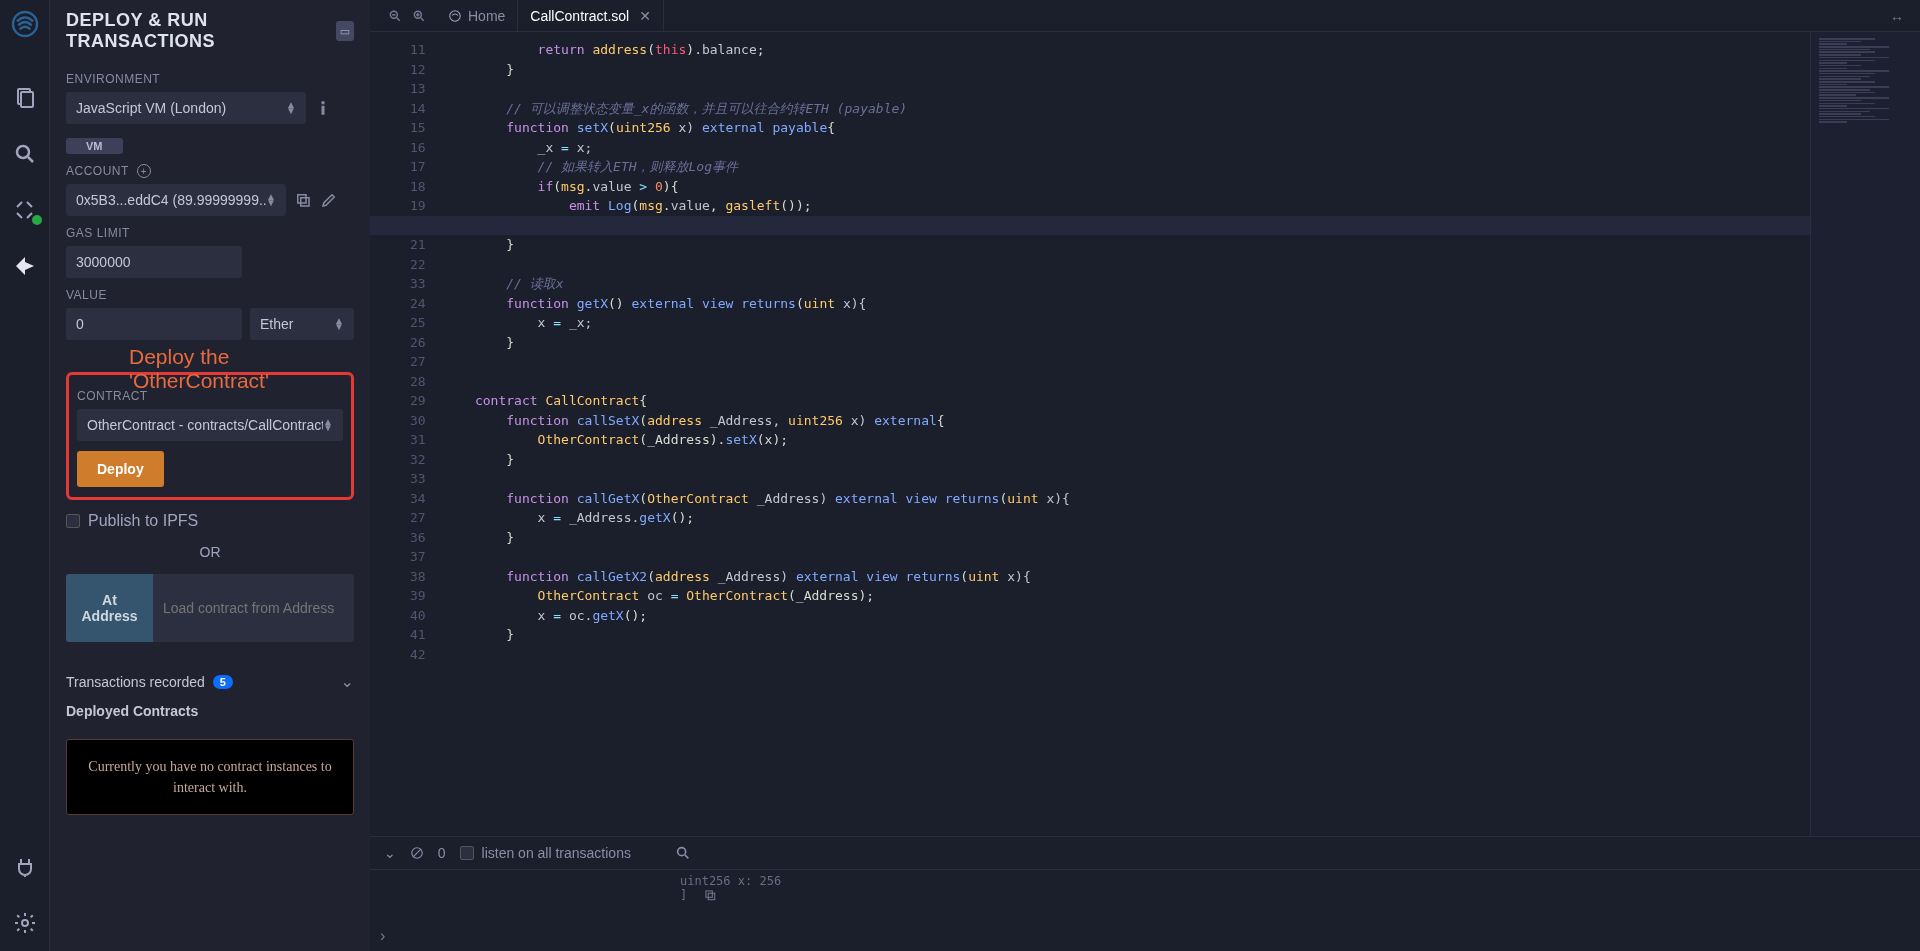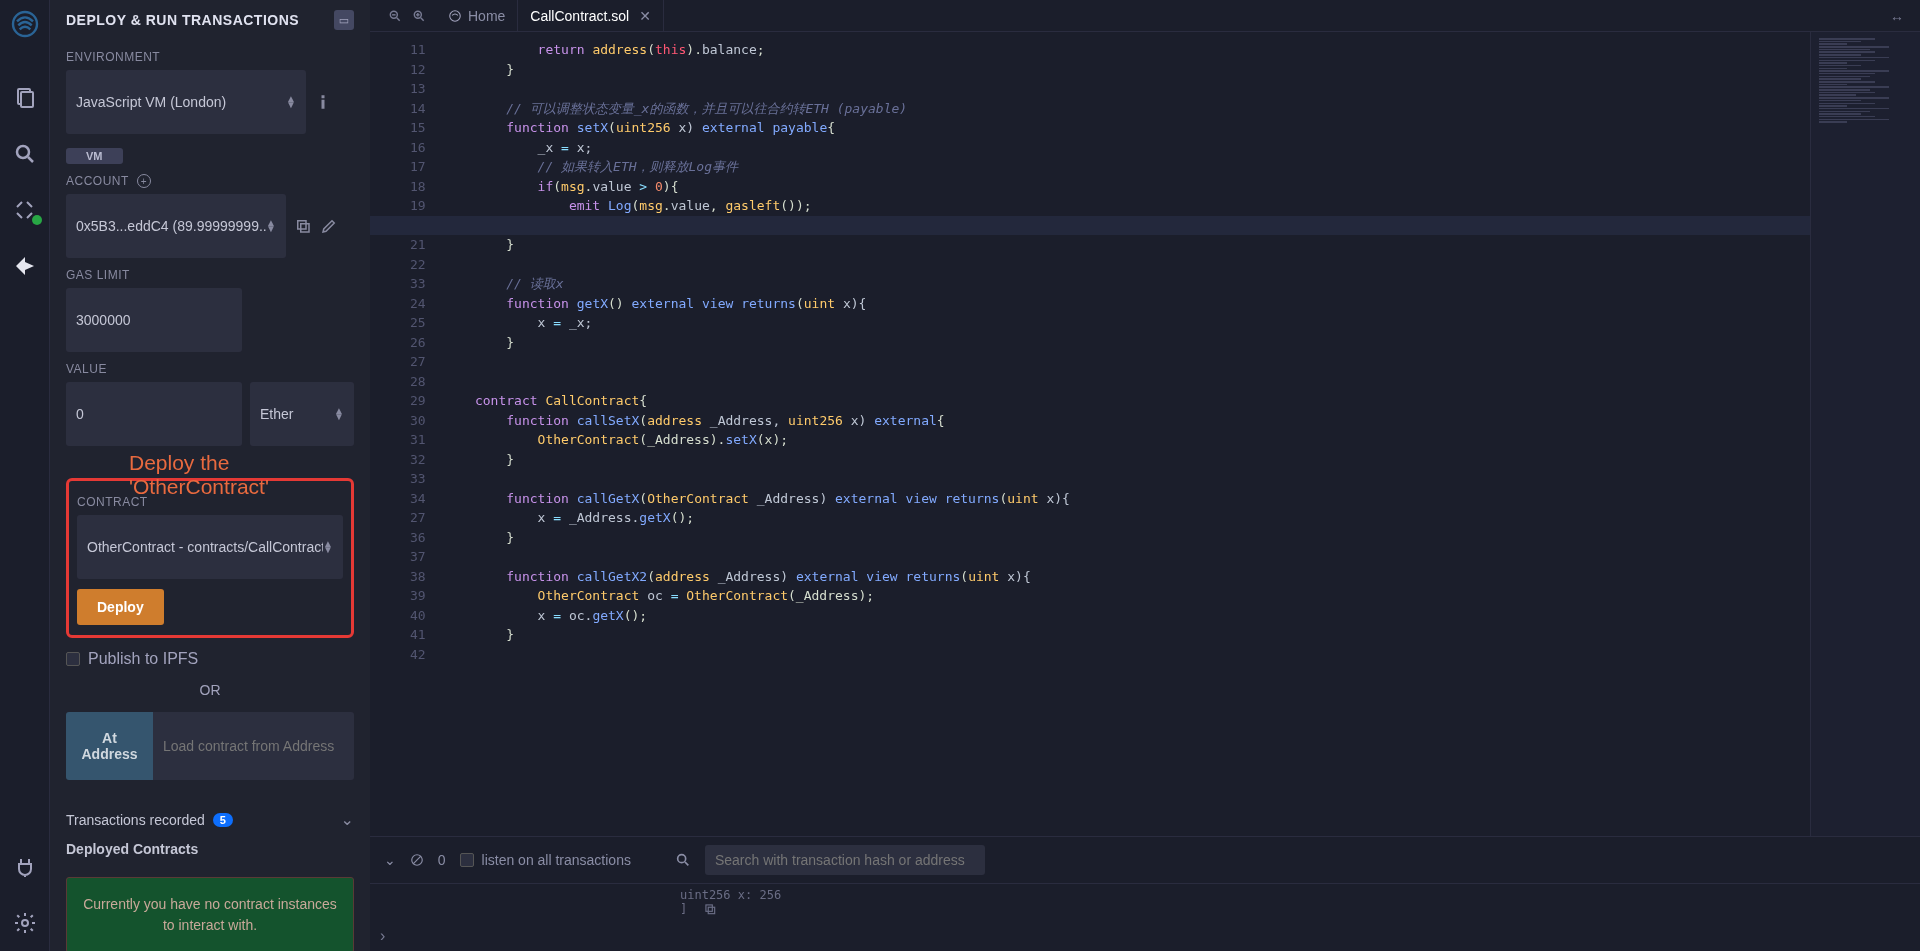--- a/index.html
+++ b/index.html
@@ -10,26 +10,26 @@
 .iconbar { width: 50px; background: #1b1e2b; display: flex; flex-direction: column; align-items: center; padding-top: 8px; border-right: 1px solid #2a2c3f; }
 .iconbar-logo { width: 32px; height: 32px; color: #2a6496; margin-bottom: 30px; }
 .iconbar-item { width: 24px; height: 24px; margin: 16px 0; color: #a2a3bd; display:flex; align-items:center; justify-content:center; position:relative; }
 .iconbar-item.active { color: #e6e7f0; }
 .iconbar-spacer { flex: 1; }
 .iconbar-item .check { position:absolute; bottom:-3px; right:-5px; width:10px;height:10px;background:#28a745;border-radius:50%; }
 
 
 .panel { width: 320px; background: #20232f; padding: 10px 16px 16px 16px; overflow-y: auto; position:relative; }
 .panel-header { display: flex; align-items: center; justify-content: space-between; margin-bottom: 20px; }
-.panel-title { font-size: 14px; font-weight: 700; color: #e0e2f0; letter-spacing: 0.5px; }
+.panel-title { font-size: 18px; font-weight: 700; color: #e0e2f0; letter-spacing: 0.5px; }
 .panel-title-icon { width:20px;height:20px;background:#444862;border-radius:3px;display:flex;align-items:center;justify-content:center;color:#a2a3bd;font-size:11px; }
 
 .field-label { font-size: 12px; color: #888aa0; letter-spacing: 0.5px; margin-bottom: 6px; margin-top: 10px; }
 .field-row { display: flex; align-items: center; gap: 8px; margin-bottom: 10px; }
-.select-ctl, .input-ctl { background: #2c2f3f; border: none; color: #c5c7d6; padding: 24px 10px; font-size: 14px; border-radius: 3px; }
+.select-ctl, .input-ctl { background: #2c2f3f; border: none; color: #c5c7d6; padding: 8px 10px; font-size: 14px; border-radius: 3px; }
 .select-ctl { width: 240px; display:flex;align-items:center;justify-content:space-between; }
 .narrow { width: 150px; }
 .select-arrows { font-size:10px; line-height:6px; color:#888aa0; display:flex; flex-direction:column; }
 .input-ctl { width: 176px; }
 .icon-small { width:18px;height:18px;color:#888aa0;cursor:pointer; }
 .badge-vm { background: #3d4058; color:#b9bbd0; padding: 2px 20px; border-radius:3px;font-size:11px;font-weight:600;margin-top:4px;display:inline-block; }
 
 .hlbox { border: 3px solid #e53935; border-radius: 6px; padding: 4px 8px 10px; margin-top: 6px; position:relative; }
 .hlbox-title { color: #e96a3f; font-size: 21px; font-weight: 400; position:absolute;top:-30px;left:60px; }
 
@@ -41,21 +41,21 @@
 .or-text { text-align:center;color:#a2a3bd;margin:14px 0;font-size:14px; }
 
 .ataddr-row { display:flex;gap:0;margin-bottom:24px; }
 .ataddr-btn { background:#35556e;color:#d0d8df;padding:9px 14px;border:none;font-size:14px;font-weight:600;border-radius:3px 0 0 3px; }
 .ataddr-input { flex:1;background:#2c2f3f;border:none;color:#7a7d94;padding:26px 10px;font-size:14px;border-radius:0 3px 3px 0; }
 
 .tx-row { display:flex;align-items:center;justify-content:space-between;padding:6px 0;}
 .tx-left { display:flex;align-items:center;gap:8px;font-size:14px;color:#c5c7d6; }
 .count-badge { background:#0d6efd;color:#fff;font-size:11px;font-weight:700;padding:1px 7px;border-radius:10px; }
 
-.nocontract { background:#14532d;border:1px solid #5a3a36;color:#c9a99a;padding:16px;text-align:center;font-size:14px;border-radius:3px;margin-top:14px;line-height:1.5; }
+.nocontract { background:#000000;border:1px solid #5a3a36;color:#c9a99a;padding:16px;text-align:center;font-size:14px;border-radius:3px;margin-top:14px;line-height:1.5;font-family:Liberation Serif, serif; }
 
 
 .main { flex: 1; display: flex; flex-direction: column; background: #1b1e2b; min-width:0; }
 .tabs-row { display: flex; align-items: center; height: 32px; background: #1b1e2b; border-bottom: 1px solid #2a2c3f; padding: 0 8px; }
 .zoom-btns { display:flex;gap:10px;color:#777a92;padding:0 10px; }
 .tab { display:flex;align-items:center;gap:6px;padding:0 12px;height:32px;color:#8a8da5;font-size:14px;border-right:1px solid #2a2c3f; }
 .tab.active { color:#fff; }
 .tab-close { color:#8a8da5;font-size:14px;margin-left:4px; }
 .tabs-spacer { flex:1; }
 .tab-arrow { color:#777a92;padding:0 8px;font-size:14px; }
@@ -372,21 +372,20 @@
         <div class="term-check">
           <span class="checkbox-box"></span>
           <span>listen on all transactions</span>
         </div>
         <span style="margin-left:30px;">
             <svg width="16" height="16" viewBox="0 0 24 24" fill="none" stroke="currentColor" stroke-width="2.5">
               <circle cx="10" cy="10" r="6"></circle>
               <line x1="15" y1="15" x2="20" y2="20"></line>
             </svg>
           </span>
-        <input class="term-search-box" placeholder="Search with transaction hash or address" style="">
       </div>
       <div class="term-body">
         <div>uint256 x: 256</div>
         <div style="display:flex;gap:16px;align-items:center;">
           <span>]</span>
           <span>
               <svg width="14" height="14" viewBox="0 0 24 24" fill="none" stroke="#6a6d85" stroke-width="2">
                 <rect x="5" y="5" width="11" height="11"></rect>
                 <rect x="9" y="9" width="11" height="11"></rect>
               </svg>

